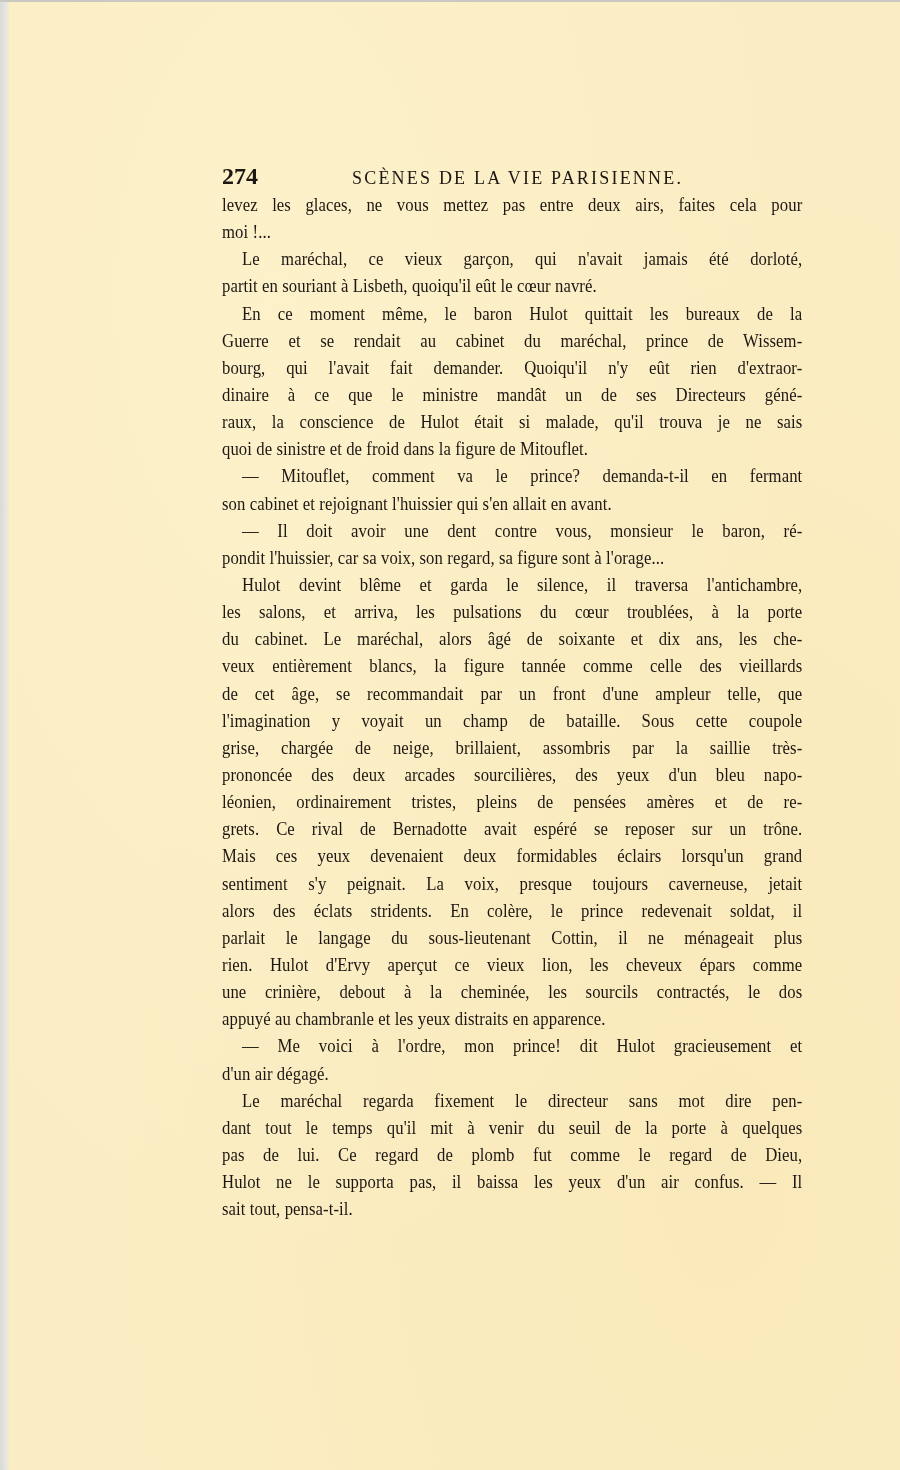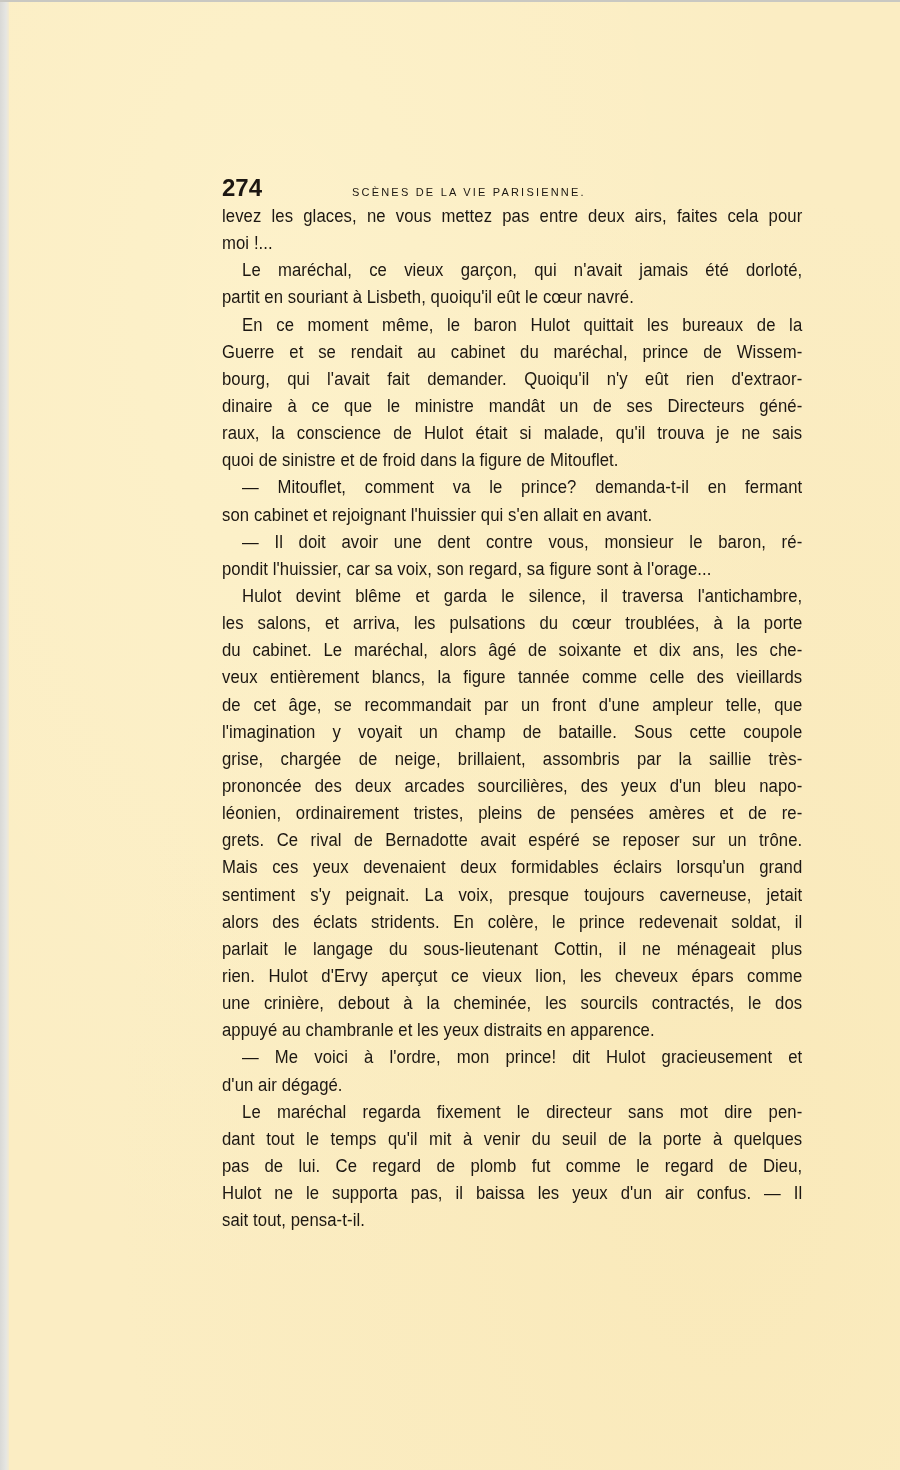--- a/index.html
+++ b/index.html
@@ -30,39 +30,39 @@
       left: 9px; top: 2px;
       width: 891px; height: 1468px;
       background:
         radial-gradient(ellipse at 30% 20%, rgba(255,246,210,0.45), rgba(255,246,210,0) 60%),
         radial-gradient(ellipse at 80% 80%, rgba(245,222,160,0.25), rgba(245,222,160,0) 60%),
         #fbedc3;
     }
     .text-block {
       position: absolute;
       left: 222px;
-      top: 174px;
+      top: 163px;
       width: 580px;
-      font-family: Liberation Sans, sans-serif;
+      font-family: Liberation Serif, serif;
       color: #1c1712;
     }
     .running-head {
       display: flex;
       align-items: baseline;
       height: 27px;
       margin-bottom: 1px;
     }
     .page-number {
       font-size: 24px;
       font-weight: bold;
       letter-spacing: 0;
       width: 130px;
     }
     .running-title {
-      font-size: 11px;
+      font-size: 18px;
       letter-spacing: 2.2px;
       font-variant: small-caps;
       text-transform: uppercase;
     }
     .line {
       font-size: 19.2px;
       height: 27.15px;
       line-height: 27.15px;
       white-space: nowrap;
       text-align: justify;

